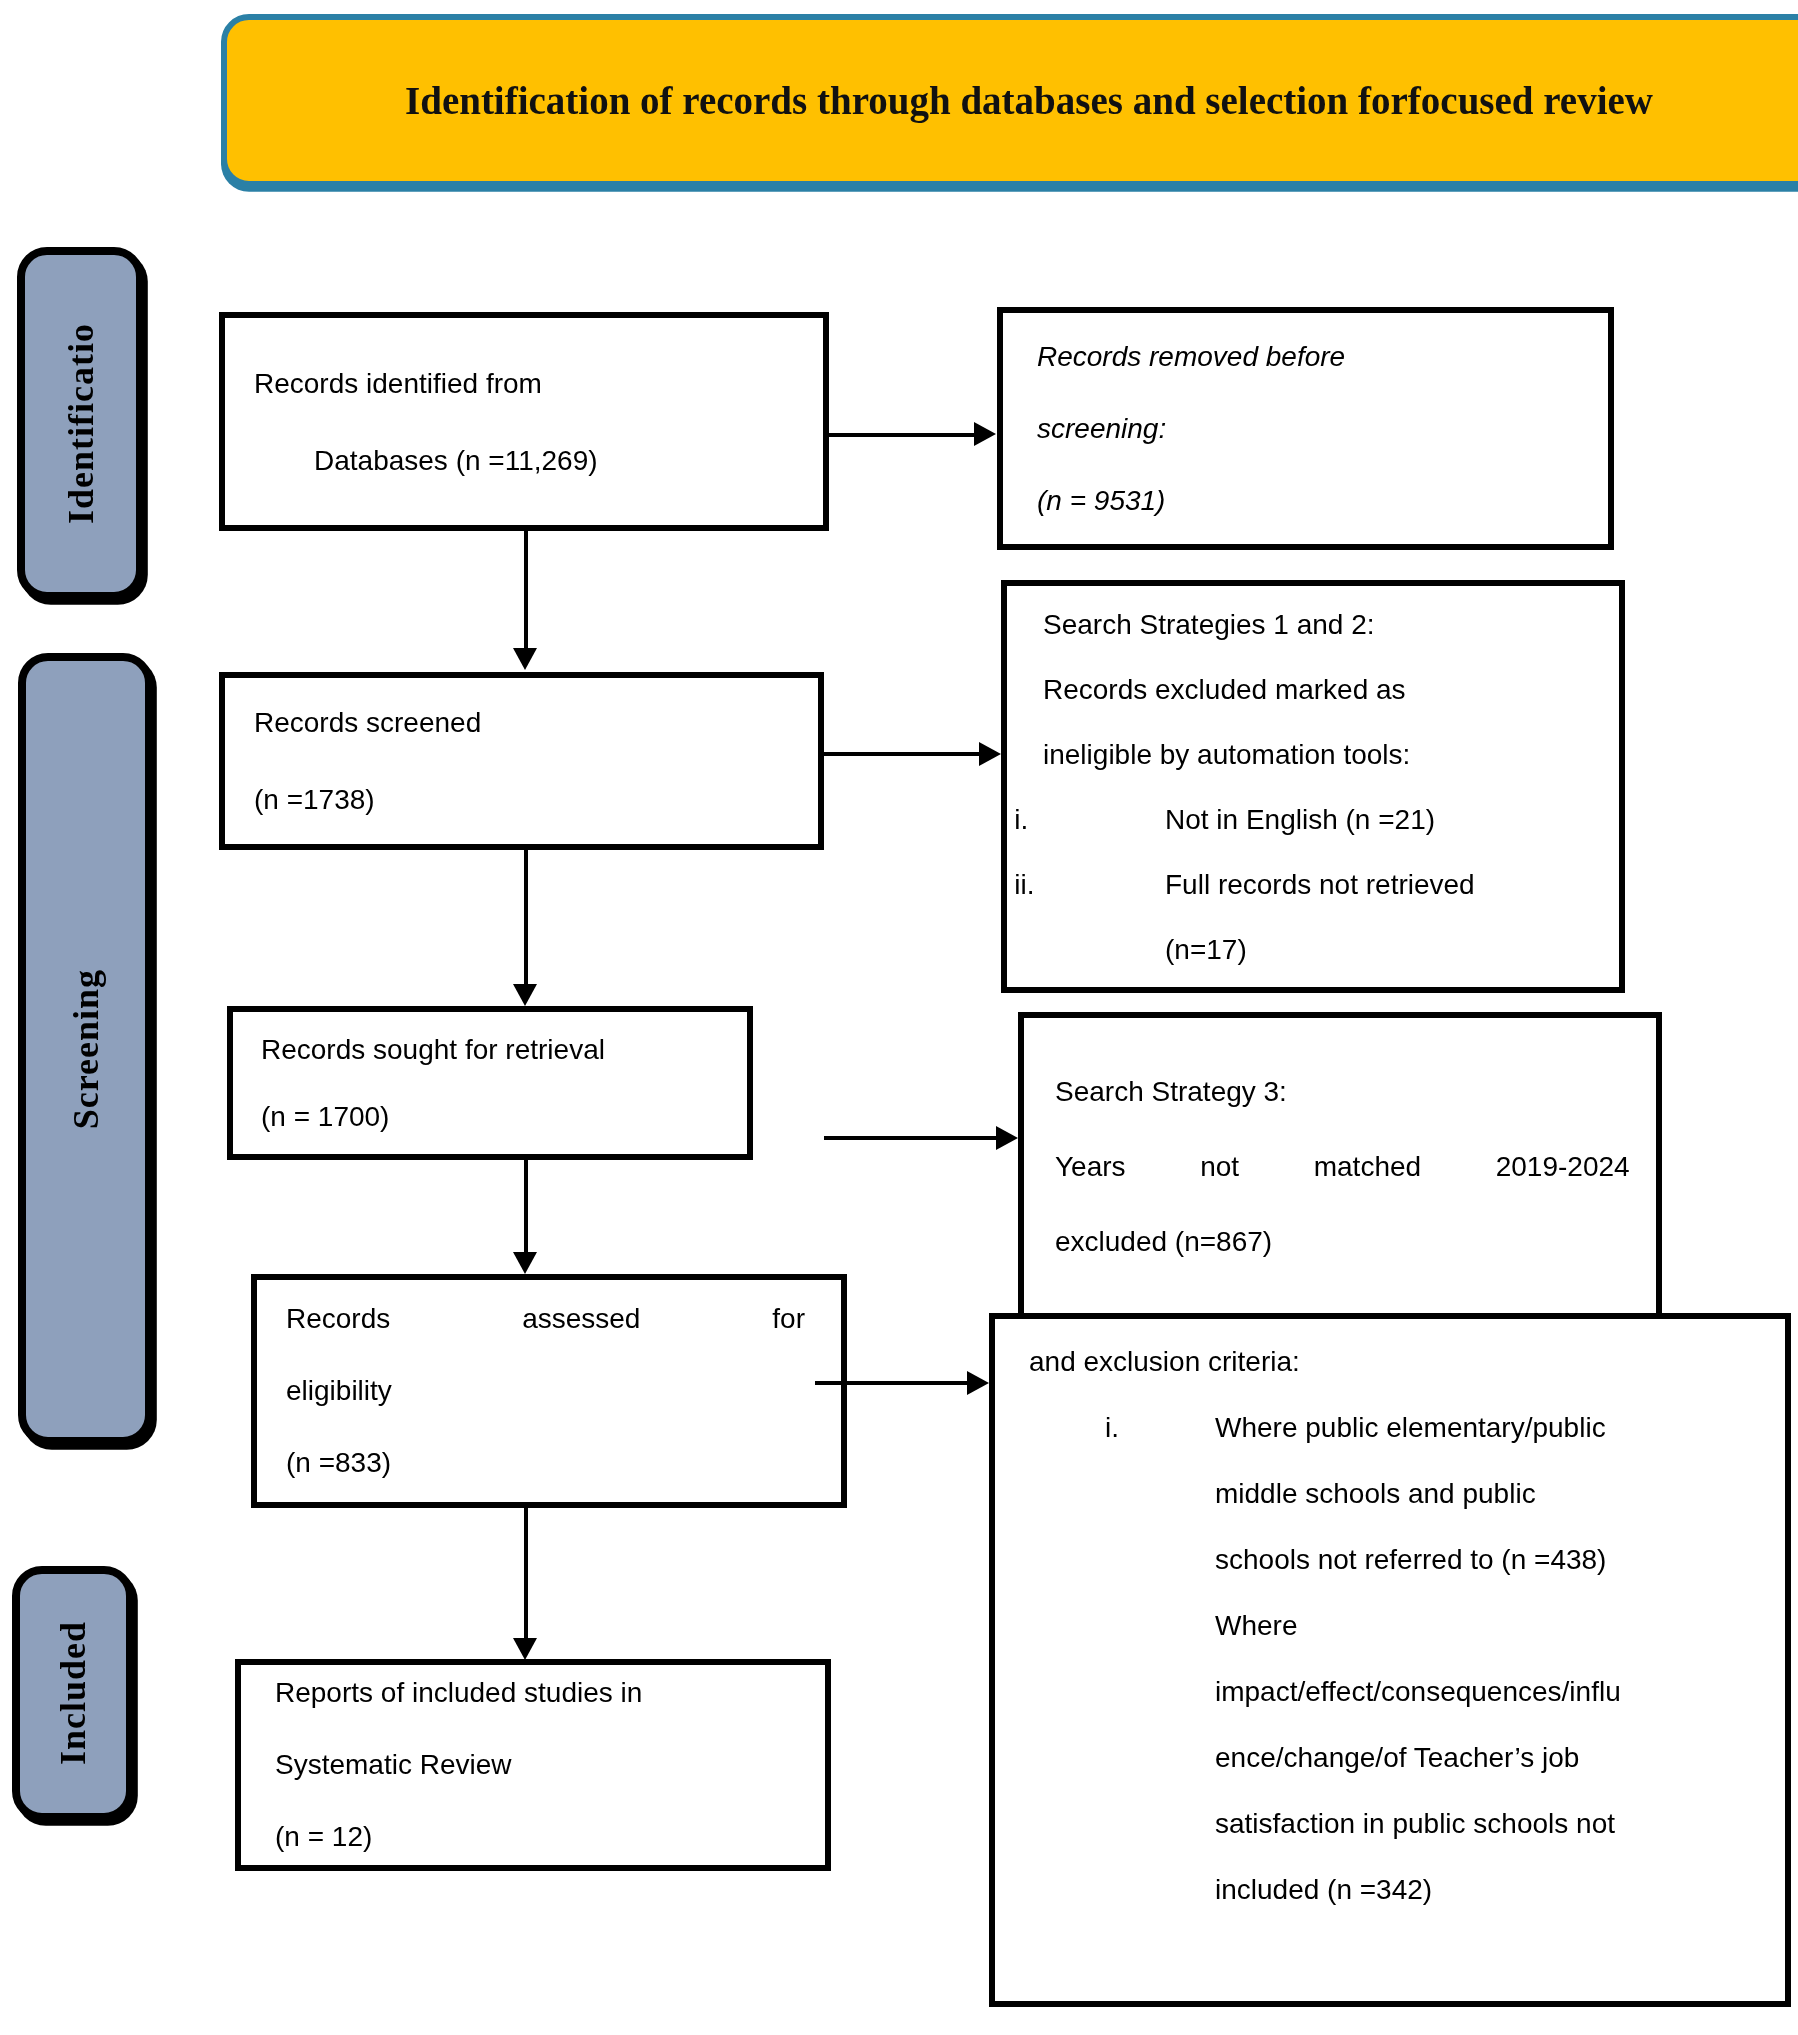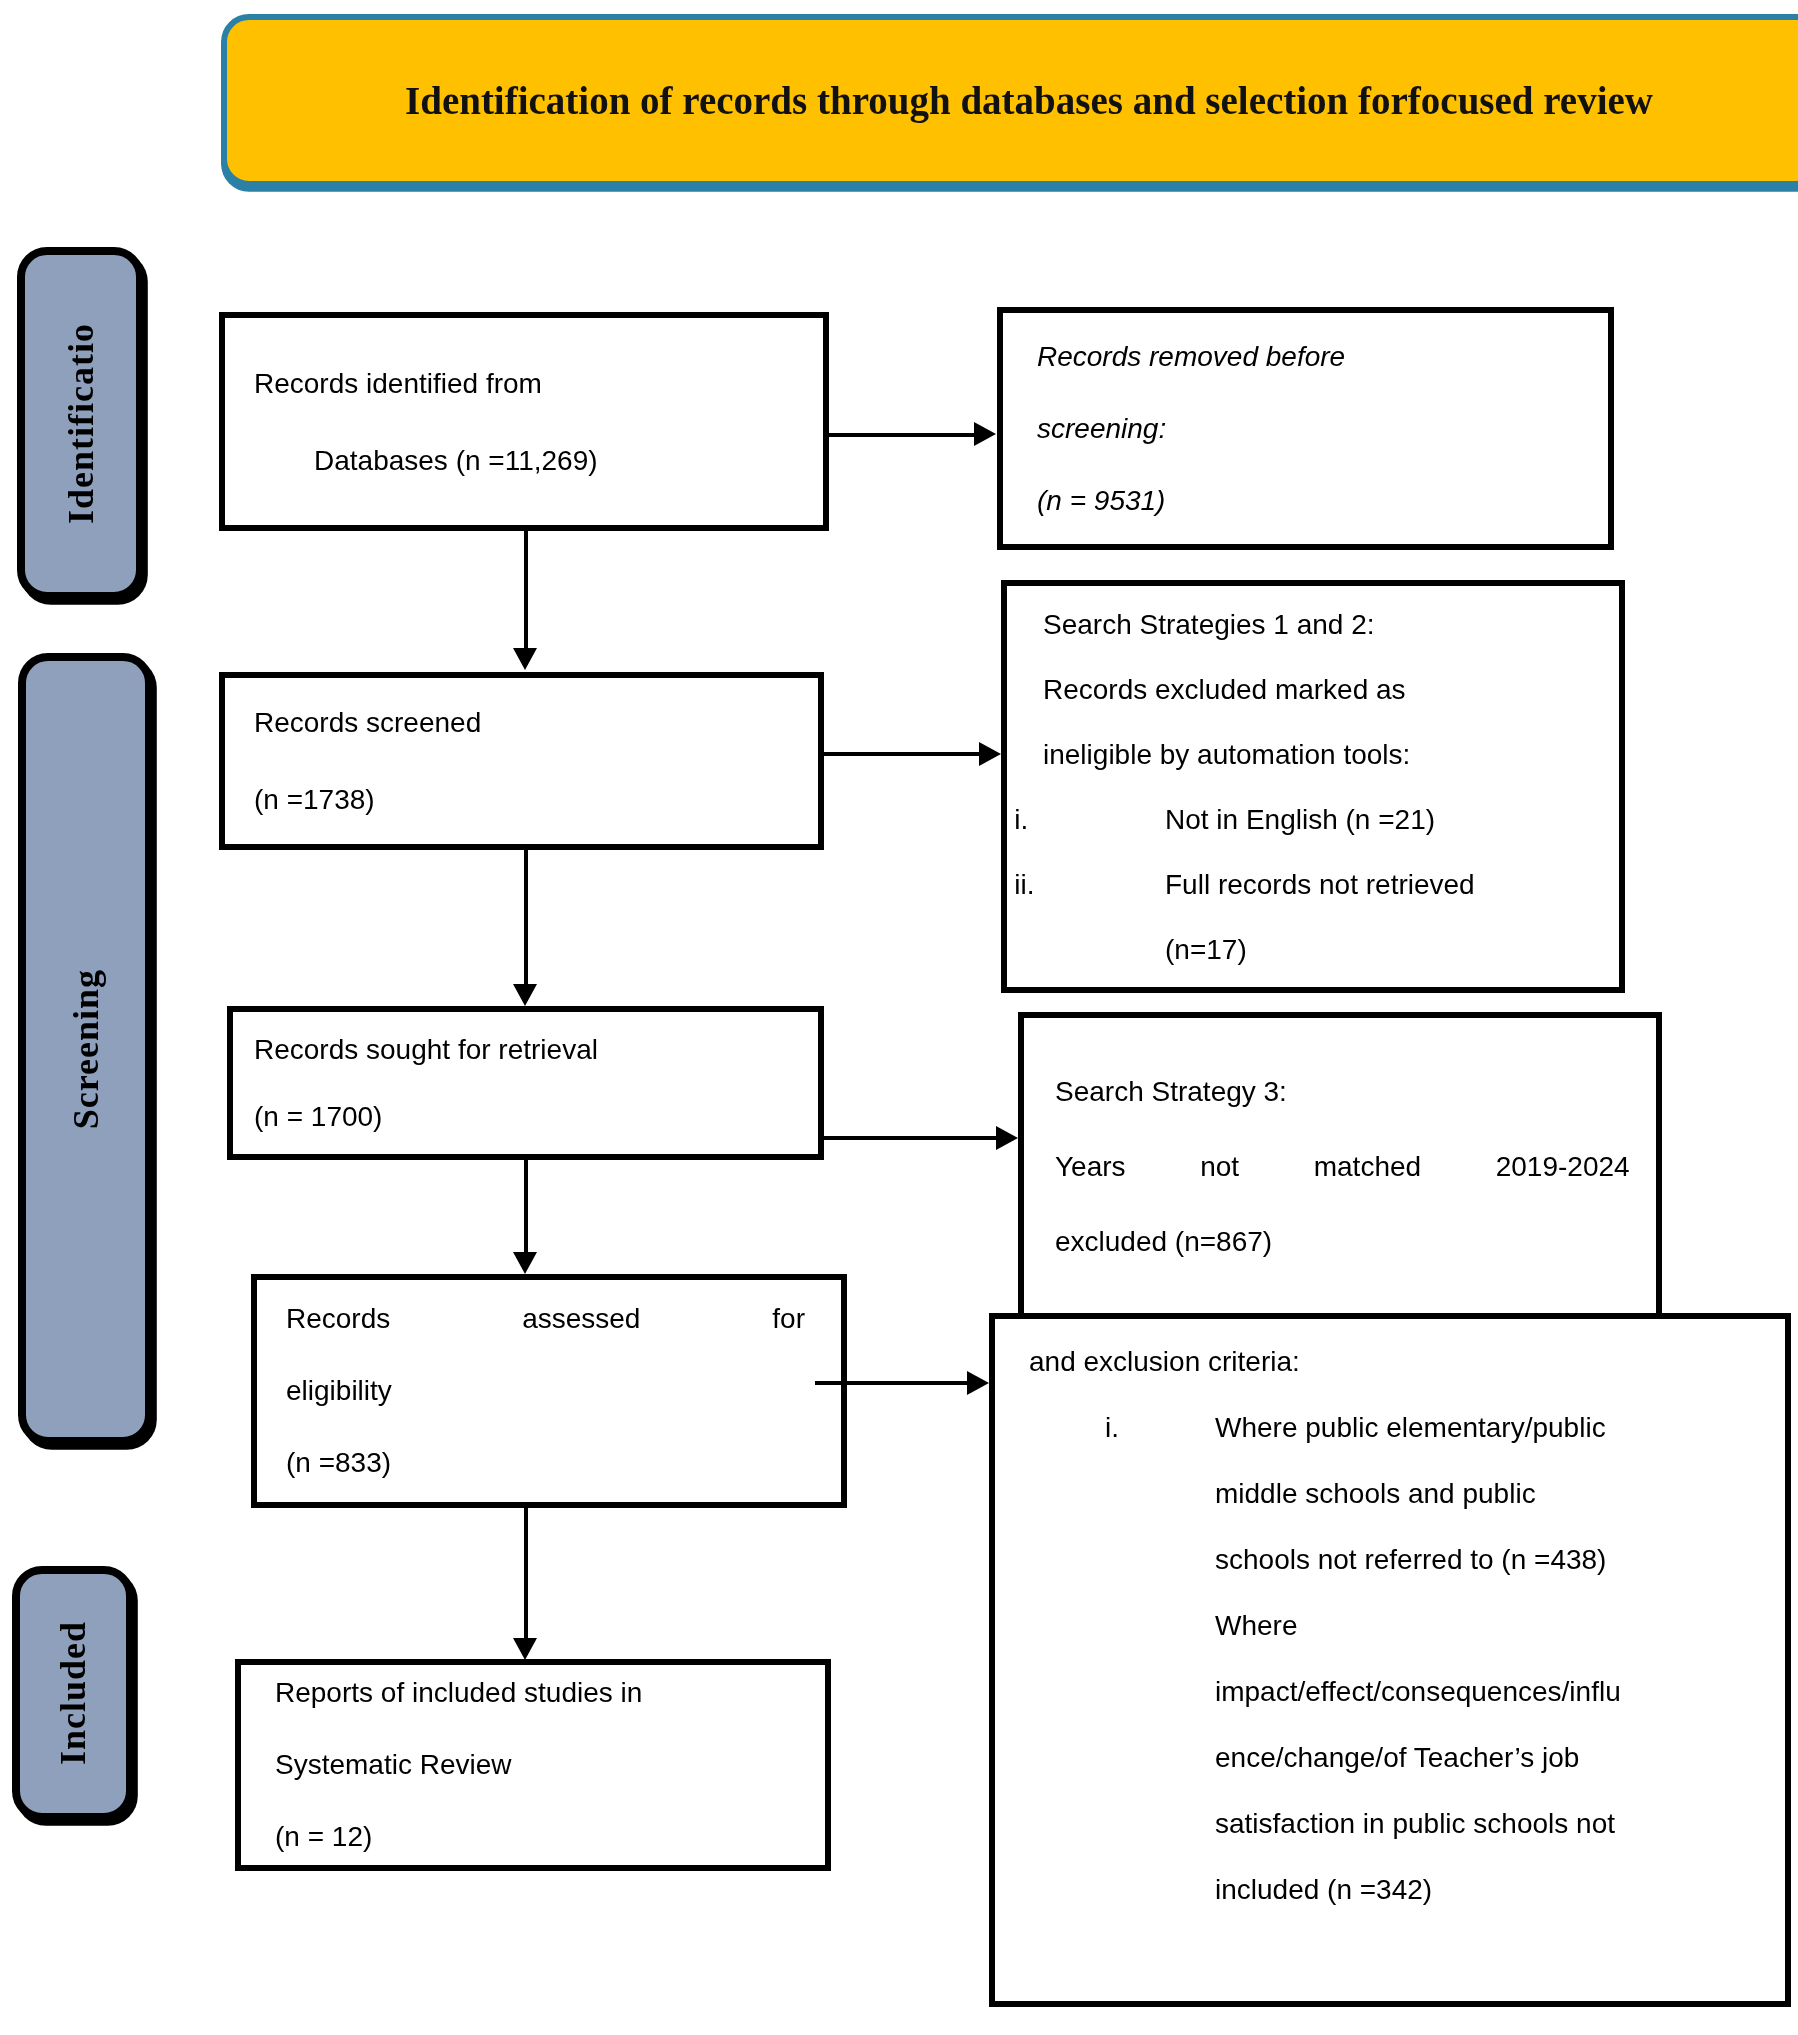--- a/index.html
+++ b/index.html
@@ -38,21 +38,21 @@
   #stage-included{left:12px;top:1566px;width:122px;height:255px;}
   
   .box{
     position:absolute;background:#fff;border:6.2px solid #000;
     font-size:28px;line-height:77px;
     display:flex;flex-direction:column;justify-content:center;
   }
   #box-identified{left:219px;top:312px;width:610px;height:219px;padding-left:29px;}
   #box-identified .indent{padding-left:60px;}
   #box-screened{left:219px;top:672px;width:605px;height:178px;padding-left:29px;}
-  #box-retrieval{left:227px;top:1006px;width:597px;height:154px;padding-left:21px;line-height:67px;}
+  #box-retrieval{left:227px;top:1006px;width:526px;height:154px;padding-left:28px;line-height:67px;}
   #box-assessed{left:219px;top:1274px;width:596px;height:234px;padding-left:29px;line-height:72px;margin-left:32px;}
   #box-included-reports{left:235px;top:1659px;width:596px;height:212px;padding-left:34px;line-height:72px;}
   .justify-line{text-align:justify;text-align-last:justify;}
   #box-assessed .justify-line{width:519px;}
   
   #rbox-removed{left:997px;top:307px;width:617px;height:243px;padding-left:34px;line-height:72px;font-style:italic;}
   #rbox-automation{left:1001px;top:567px;width:624px;height:413px;line-height:65px;justify-content:center;padding:5.8px 9.6px 5.8px 0;margin-top:13px;}
   #rbox-automation .intro{padding-left:36px;}
   #rbox-years{left:1018px;top:1012px;width:644px;height:423px;line-height:75px;justify-content:flex-start;padding:36px 26.4px 0 31px;}
   #rbox-criteria{left:989px;top:1313px;width:802px;height:694px;line-height:66px;justify-content:flex-start;padding:9.6px 21.6px 0 0;}

